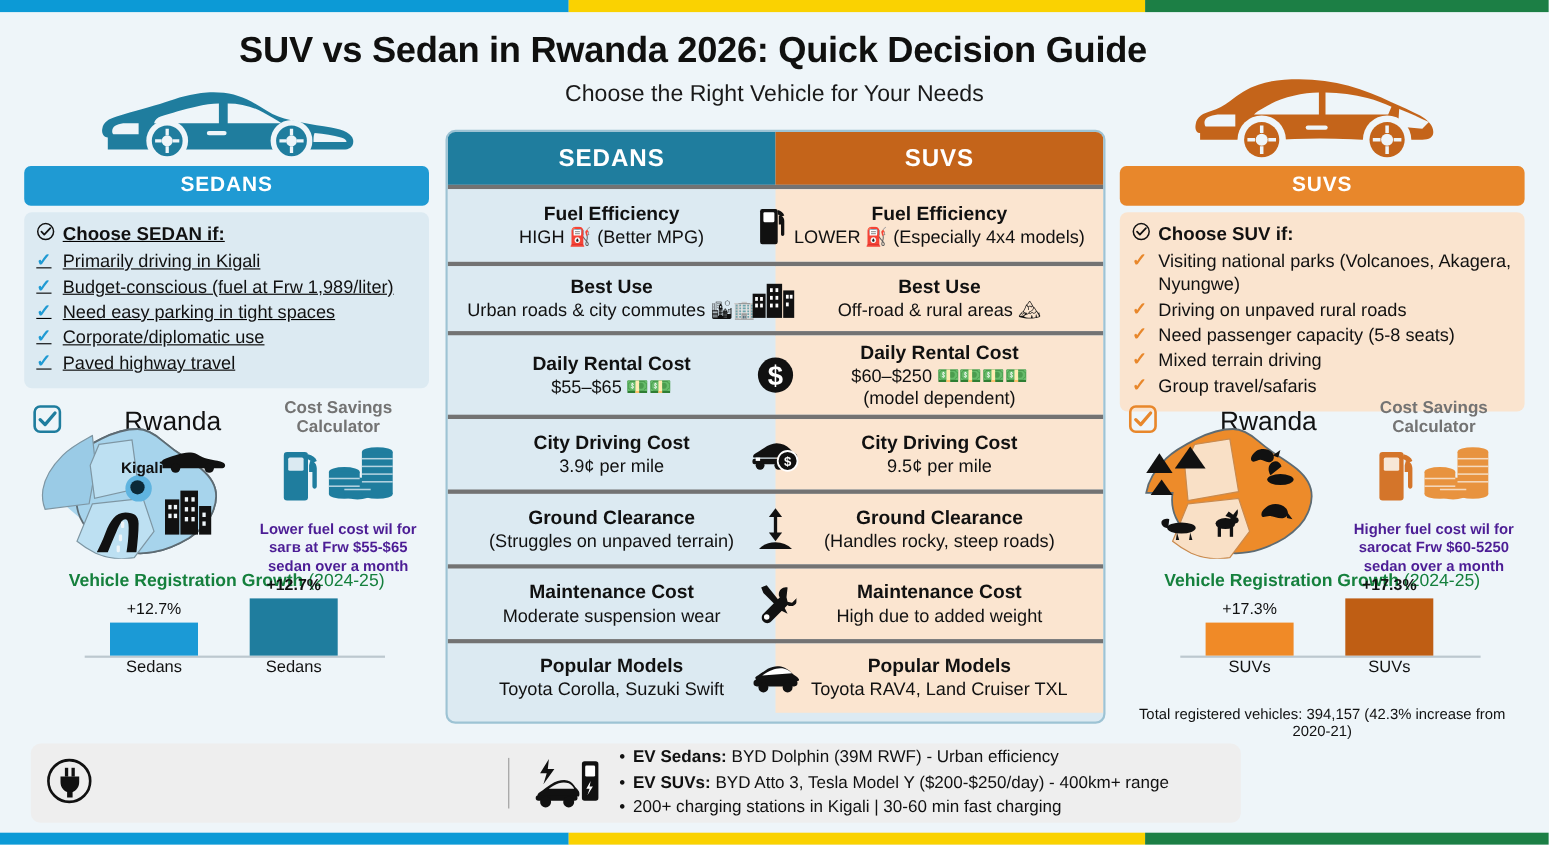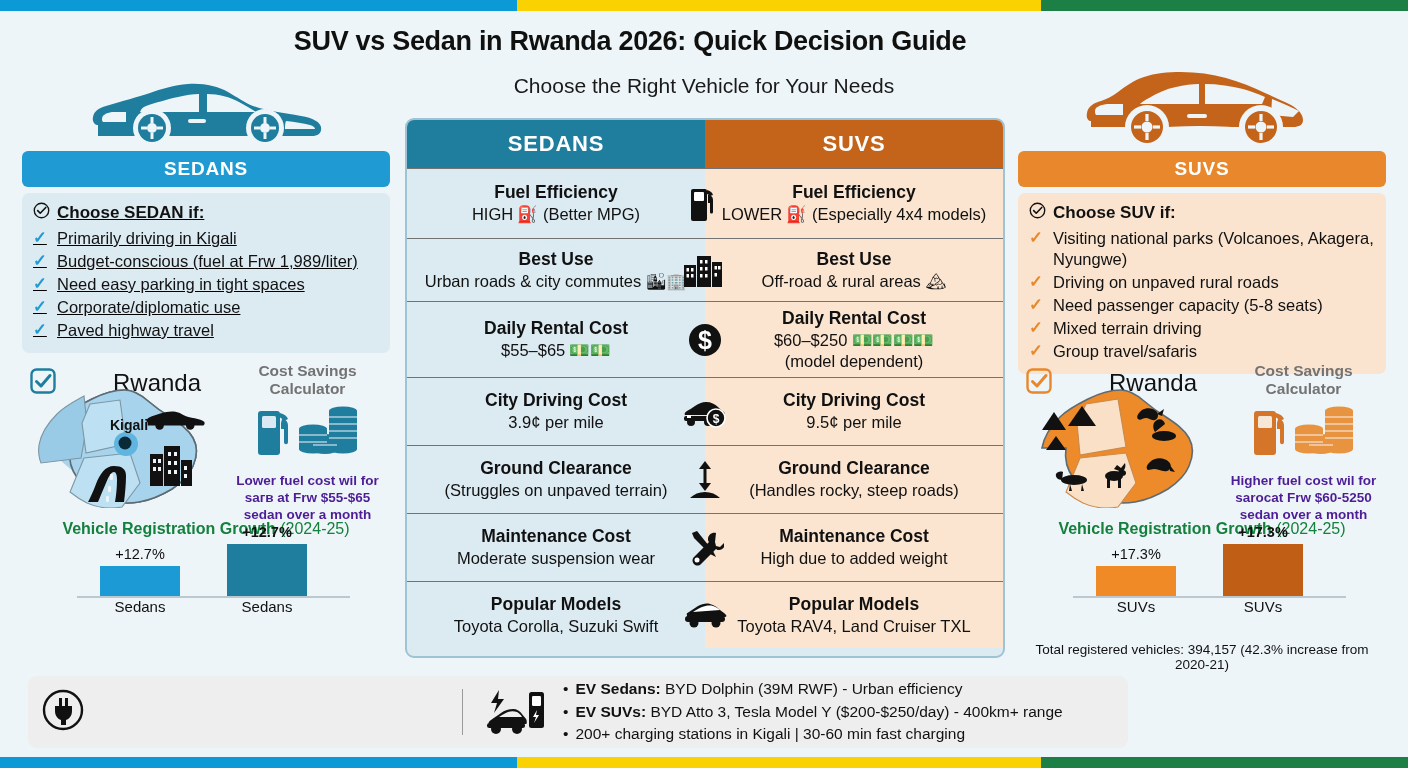--- a/index.html
+++ b/index.html
@@ -15,21 +15,21 @@
   .flagbar.bottom { bottom: 0; }
   .fb-blue   { width: 517px;  background: #0c9ad6; }
   .fb-yellow { width: 524px;  background: #fad201; }
   .fb-green  { width: 367px;  background: #1c7f45; }
 
   .canvas { position: absolute; inset: 0; }
 
   
   .title {
     position: absolute; left: 0; top: 26px; width: 1260px; text-align: center;
-    font-size: 27px; font-weight: bold; color: #10100f; letter-spacing: -0.3px;
+    font-size: 33px; font-weight: bold; color: #10100f; letter-spacing: -0.3px;
   }
   .subtitle {
     position: absolute; left: 0; top: 74px; width: 1408px; text-align: center;
     font-size: 21px; color: #1a1a1a;
   }
 
   
   .side-panel { position: absolute; width: 368px; }
   .side-left  { left: 22px;  top: 58px; }
   .side-right { left: 1018px; top: 58px; }
@@ -93,21 +93,21 @@
   
   .table {
     position: absolute; left: 405px; top: 118px; width: 600px; height: 540px;
     border: 2px solid #9dc3d4; border-radius: 9px; overflow: hidden; background: #dceaf2;
   }
   .thead { display: flex; height: 48px; }
   .th { display: flex; align-items: center; justify-content: center; color: #fff; font-size: 22px; font-weight: bold; letter-spacing: 0.8px; }
   .th.sed { width: 300px; background: #1f7d9e; }
   .th.suv { width: 300px; background: #c4641a; }
 
-  .trow { display: flex; border-top: 1px solid #737373; position: relative; }
+  .trow { display: flex; border-top: 4px solid #737373; position: relative; }
   .trow:first-of-type { border-top: none; }
   .tcell { width: 300px; padding: 8px 14px; display: flex; flex-direction: column; align-items: center; justify-content: center; text-align: center; }
   .tcell.sed { background: #dceaf2; }
   .tcell.suv { background: #fbe5d0; }
   .tlabel { font-size: 17.5px; font-weight: bold; color: #111; line-height: 1.2; }
   .tval { font-size: 16.5px; color: #111; line-height: 1.22; margin-top: 1px; }
   .row-icon {
     position: absolute; left: 50%; top: 50%; transform: translate(-50%, -50%);
     width: 54px; height: 48px; display: flex; align-items: center; justify-content: center; z-index: 3;
   }

